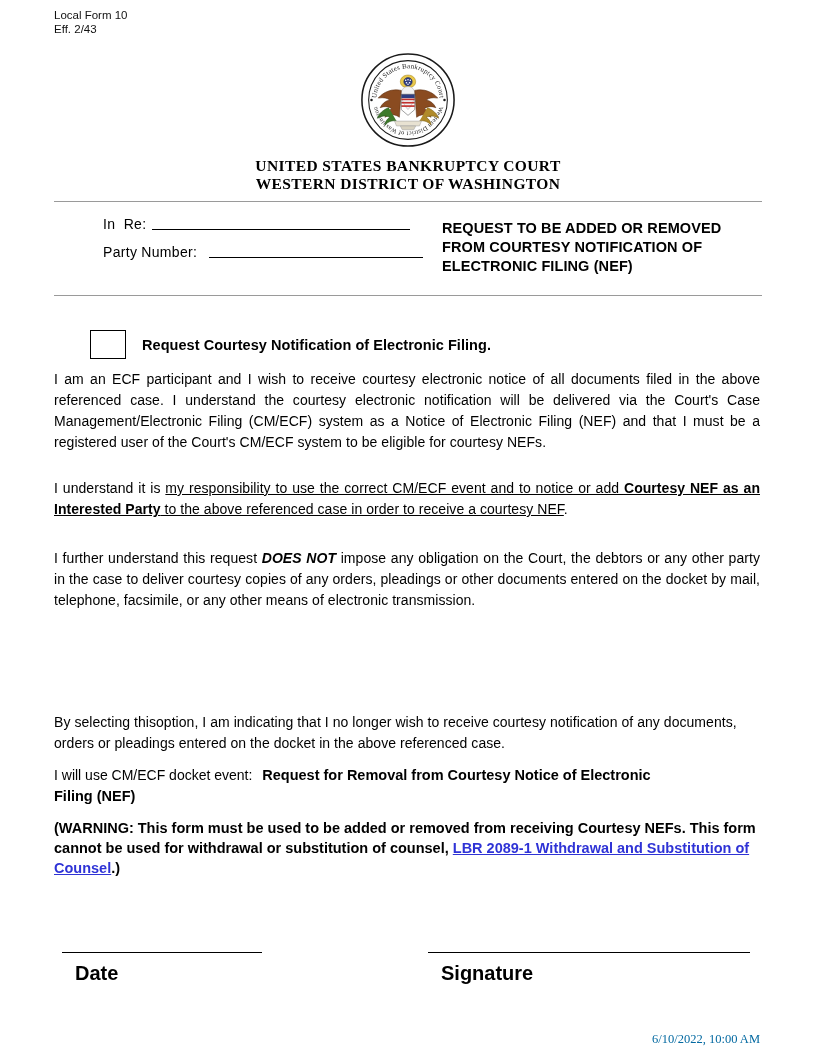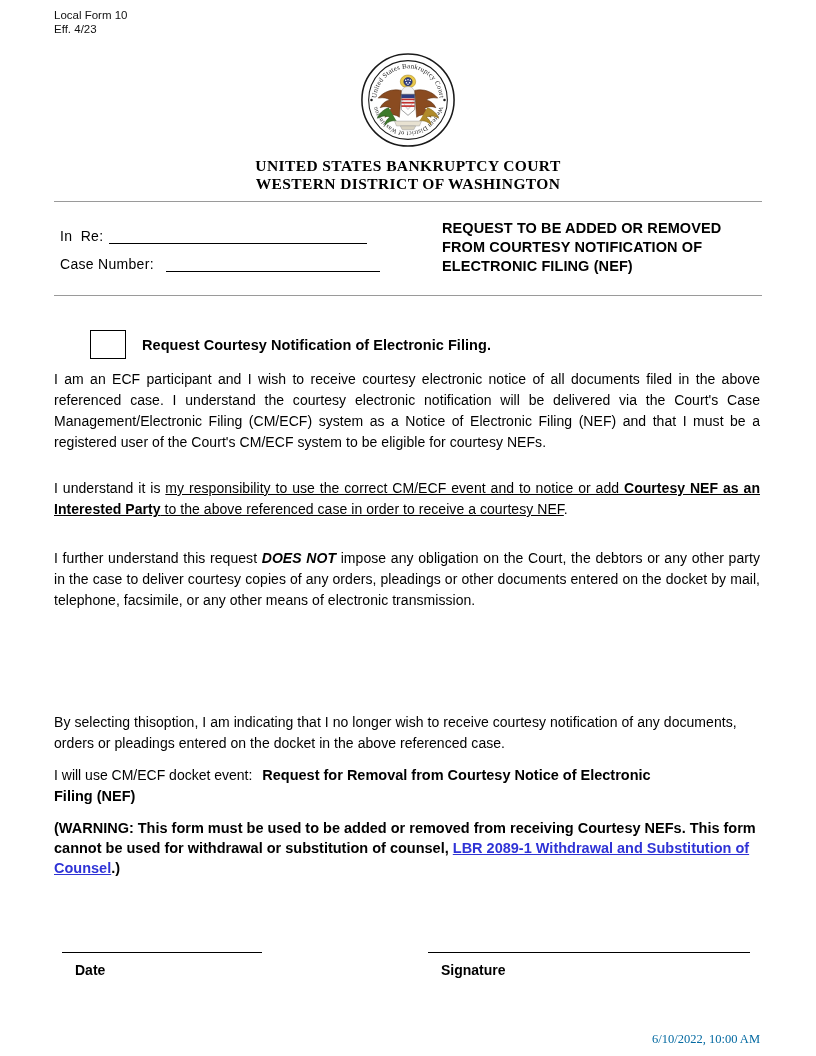--- a/index.html
+++ b/index.html
@@ -72,22 +72,23 @@
   
   .caption-left {
     position: absolute;
     left: 60px;
     top: 216px;
     width: 400px;
     font-size: 14px;
   }
   .cap-row {
     display: flex;
-    align-items: flex-end;
+    align-items: flex-start;
     height: 28px;
+    margin-left: 43px;
   }
   .cap-row .lbl { white-space: pre; letter-spacing: 0.3px; }
   .cap-row .fill {
     flex: 1;
     border-bottom: 1.4px solid #000;
     margin-left: 6px;
     height: 13px;
   }
   .cap-row.inre .fill { max-width: 258px; }
   .cap-row.casenum .fill { max-width: 214px; margin-left: 12px; }
@@ -159,21 +160,21 @@
   
   .sig-line {
     position: absolute;
     border-top: 1.8px solid #000;
     height: 0;
   }
   .sig-date-line { left: 62px; width: 200px; top: 952px; }
   .sig-sign-line { left: 428px; width: 322px; top: 952px; }
   .sig-label {
     position: absolute;
-    font-size: 14px;
+    font-size: 20px;
     font-weight: bold;
     top: 962px;
     padding-left: 13px;
   }
   .sig-label.date { left: 62px; }
   .sig-label.sign { left: 428px; }
 
   
   .footer-ts {
     position: absolute;
@@ -184,21 +185,21 @@
     color: #0369a1;
   }
 </style>
 </head>
 <body>
 
 <div class="page">
 
   <div class="form-stamp">
     <div>Local Form 10</div>
-    <div>Eff. 4/23</div>
+    <div>Eff. 2/43</div>
   </div>
 
   <div class="seal-wrap">
     <svg class="seal" viewBox="0 0 100 100">
       <circle cx="50" cy="50" r="48" fill="#ffffff" stroke="#1a1a1a" stroke-width="1.6"></circle>
       <circle cx="50" cy="50" r="41" fill="#ffffff" stroke="#1a1a1a" stroke-width="1.1"></circle>
       <defs>
         <path id="arcTop" d="M 50 50 m -33,0 a 33,33 0 0 1 66,0" fill="none"></path>
         <path id="arcBot" d="M 50 50 m 33,0 a 33,33 0 0 1 -66,0" fill="none"></path>
       </defs>
@@ -245,21 +246,21 @@
 
   <div class="rule rule-top"></div>
   <div class="rule rule-bottom"></div>
 
   <div class="caption-left">
     <div class="cap-row inre">
       <span class="lbl">In  Re:</span>
       <span class="fill"></span>
     </div>
     <div class="cap-row casenum">
-      <span class="lbl">Case Number:</span>
+      <span class="lbl">Party Number:</span>
       <span class="fill"></span>
     </div>
   </div>
 
   <div class="caption-right">
     <div>REQUEST TO BE ADDED OR REMOVED</div>
     <div>FROM COURTESY NOTIFICATION OF</div>
     <div>ELECTRONIC FILING (NEF)</div>
   </div>
 

